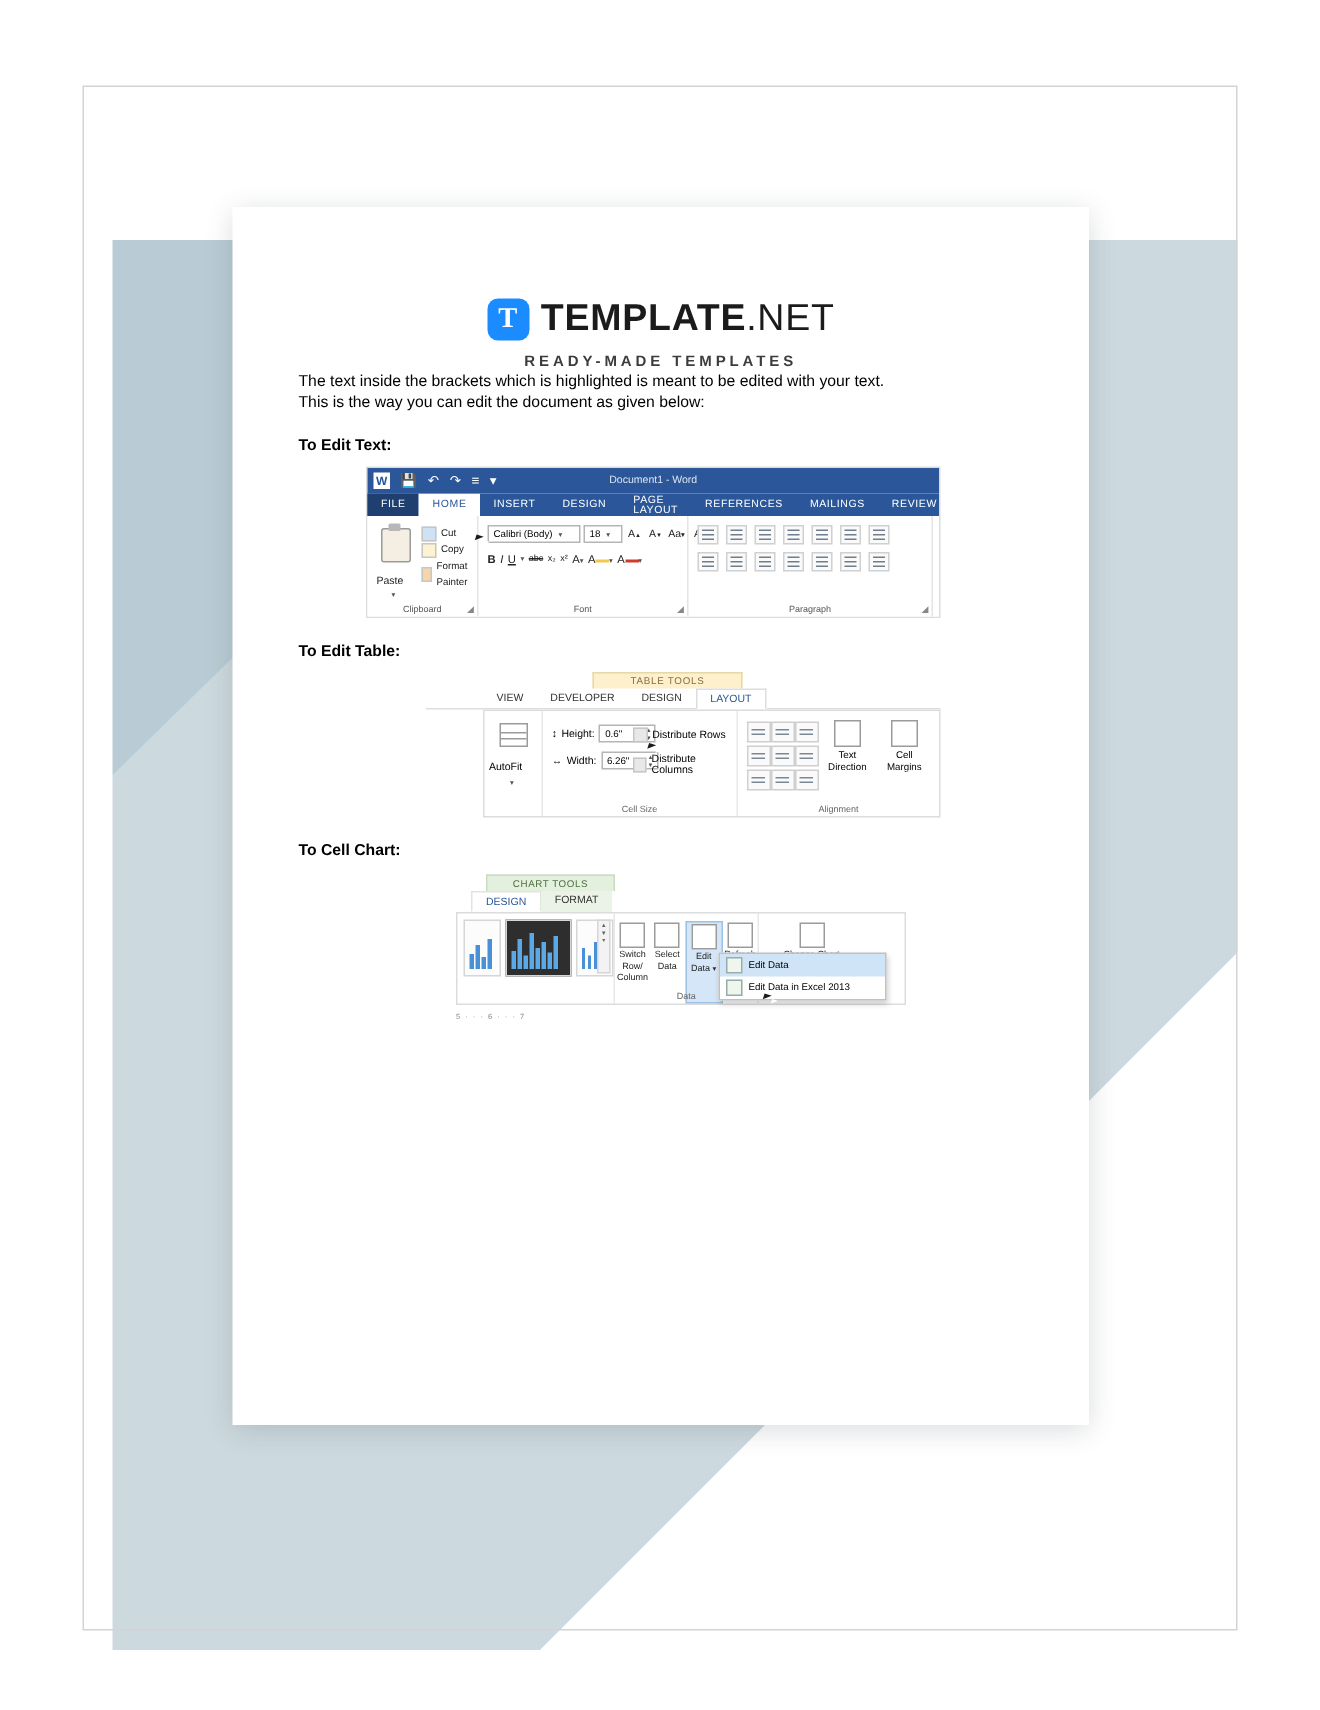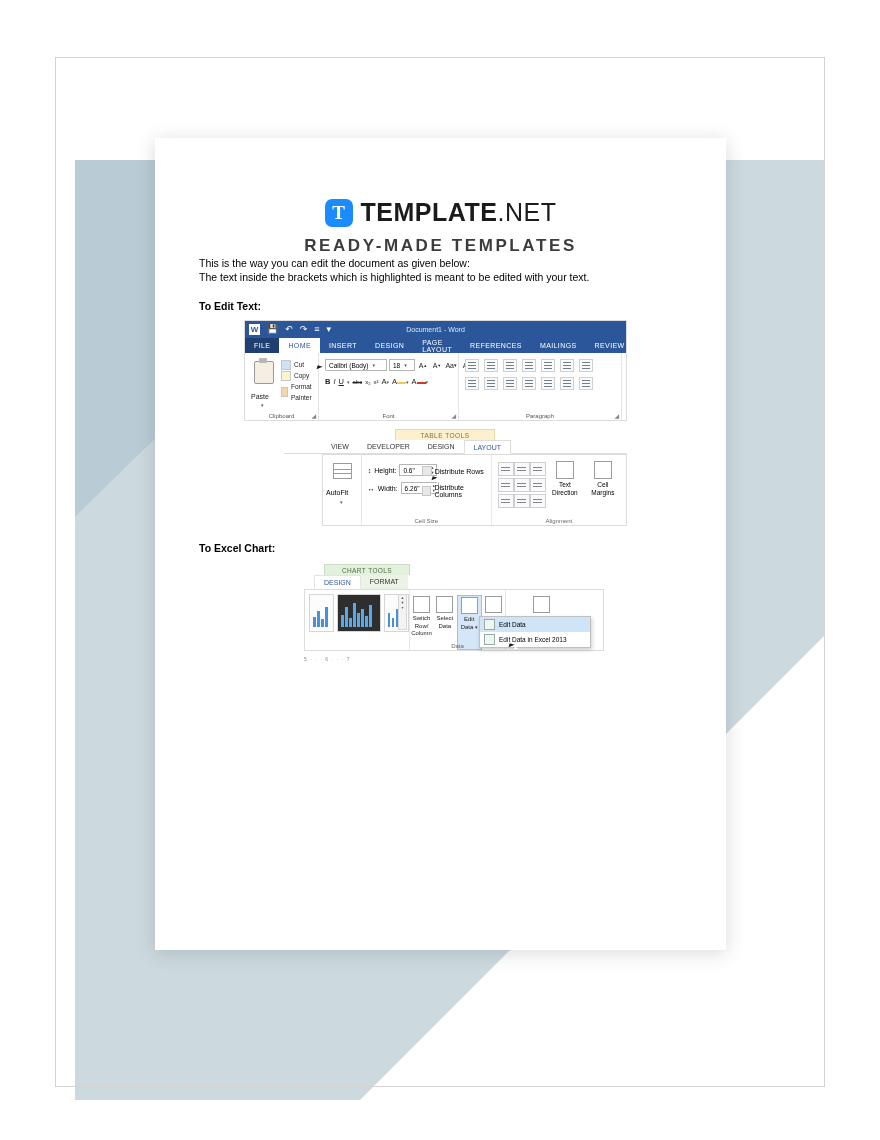--- a/index.html
+++ b/index.html
@@ -107,21 +107,21 @@
   }
   .logo-text {
     font-size: 25px;
     letter-spacing: 0.5px;
     color: #1b1b1b;
   }
   .logo-text .bold { font-weight: bold; }
   .logo-text .light { font-weight: normal; }
   .tagline {
     text-align: center;
-    font-size: 17px;
+    font-size: 10px;
     letter-spacing: 2.6px;
     font-weight: bold;
     color: #3c3c3c;
     margin-top: 9px;
   }
 
   
   .sec-title {
     font-size: 10.5px;
     font-weight: bold;
@@ -634,22 +634,22 @@
   <div id="page-inner">
 
     <div class="logo-row">
       <div class="logo-mark">T</div>
       <div class="logo-text">
         <span class="bold">TEMPLATE</span><span class="light">.NET</span>
       </div>
     </div>
     <div class="tagline">READY-MADE TEMPLATES</div>
 
+    <div class="para">The text inside the brackets which is highlighted is meant to be edited with your text.</div>
     <div class="para">This is the way you can edit the document as given below:</div>
-    <div class="para">The text inside the brackets which is highlighted is meant to be edited with your text.</div>
 
     <div class="sec-title">To Edit Text:</div>
 
     <div class="shot home-shot">
       <div class="qat">
         <div class="sq">W</div>
         <div class="gl">💾</div>
         <div class="gl">↶</div>
         <div class="gl">↷</div>
         <div class="gl">≡</div>
@@ -755,20 +755,21 @@
             <span class="pic"></span>
             <span class="pic"></span>
           </div>
           <div class="grp-label">Paragraph</div>
           <div class="grp-dia">◢</div>
         </div>
       </div>
       <div class="cursor" style="left:72px; top:45px;"></div>
     </div>
 
+    <div class="sec-title">To Edit Table:</div>
 
     <div class="shot table-shot">
       <div class="tt-header">TABLE TOOLS</div>
       <div class="tt-tabs">
         <div class="t">VIEW</div>
         <div class="t">DEVELOPER</div>
         <div class="t">DESIGN</div>
         <div class="t active">LAYOUT</div>
       </div>
       <div class="tt-body">
@@ -823,21 +824,21 @@
           <div class="cm-btn">
             <div class="big-ic"></div>
             <span>Cell Margins</span>
           </div>
           <div class="grp-lab2">Alignment</div>
         </div>
       </div>
       <div class="cursor" style="left:148px; top:48px;"></div>
     </div>
 
-    <div class="sec-title">To Excel Chart:</div>
+    <div class="sec-title">To Cell Chart:</div>
 
     <div class="shot chart-shot">
       <div class="ct-header">CHART TOOLS</div>
       <div class="ct-tabs">
         <div class="t active">DESIGN</div>
         <div class="t">FORMAT</div>
       </div>
       <div class="ct-body">
         <div class="ct-gal">
           <div class="gal-thumb">

